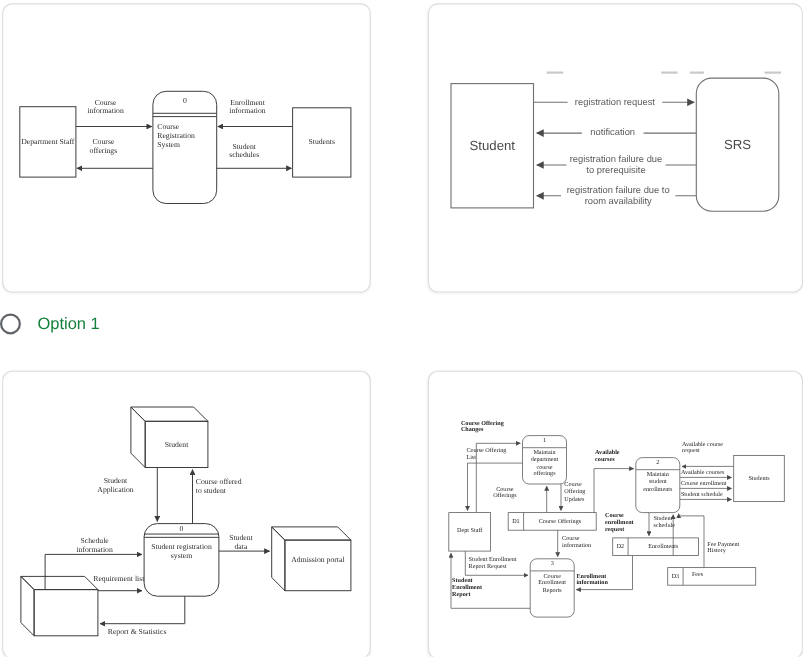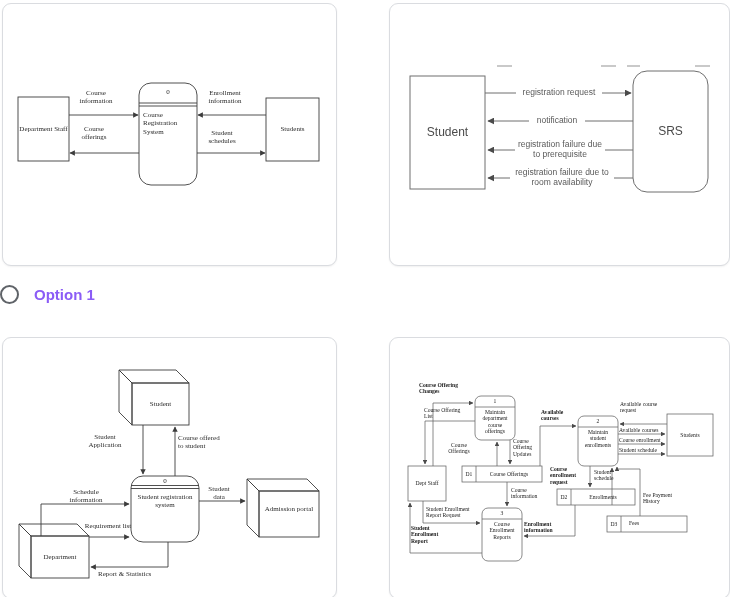--- a/index.html
+++ b/index.html
@@ -16,21 +16,21 @@
   .b{font-weight:bold;}
   .ctr{text-align:center;}
   .flexc{display:flex;align-items:center;justify-content:center;text-align:center;}
   
   .sans85{font-size:8.5px;color:#5a5a5a;text-align:center;background:#fff;}
   .ent2{font-size:12px;color:#4a4a4a;}
   
   .option{position:absolute;display:flex;align-items:center;height:24px;}
   .radio{width:19px;height:19px;border:2px solid #5f6368;border-radius:50%;box-sizing:border-box;
          background:#fff;flex:0 0 auto;}
-  .optlabel{margin-left:15px;font-size:15px;color:#8b5cf6;font-weight:bold;}
+  .optlabel{margin-left:15px;font-size:15px;color:#15803d;}
   .smudge{position:absolute;height:2px;background:#c9c9c9;}
 </style>
 </head>
 <body>
 
 <div class="canvas">
 
   <div class="card" style="left:2px;top:3px;width:333px;height:261px;">
     <svg width="333" height="261" viewBox="0 0 333 261">
       <defs>
@@ -121,21 +121,20 @@
         <path d="M140 87 L140 136" marker-end="url(#a3)"></path>
         <path d="M172 138 L172 89" marker-end="url(#a3)"></path>
         <path d="M38 198 L38 166 L126 166" marker-end="url(#a3)"></path>
         <path d="M86 199 L126 199" marker-end="url(#a3)"></path>
         <path d="M196 163 L242 163" marker-end="url(#a3)"></path>
         <path d="M165 204 L165 229 L88 229" marker-end="url(#a3)"></path>
       </g>
     </svg>
     <div class="lbl ser s7 flexc" style="left:129px;top:45px;width:57px;height:42px;">Student</div>
     <div class="lbl ser s7 flexc" style="left:256px;top:153px;width:60px;height:36px;">Admission portal</div>
-    <div class="lbl ser s7 flexc" style="left:28px;top:198px;width:58px;height:42px;">Department</div>
     <div class="lbl ser s7 ctr" style="left:128px;top:139px;width:68px;">0</div>
     <div class="lbl ser s7 ctr" style="left:132px;top:155px;width:60px;">Student registration system</div>
     <div class="lbl ser s7 ctr" style="left:80px;top:95px;width:44px;">Student Application</div>
     <div class="lbl ser s7" style="left:175px;top:96px;width:42px;">Course offered to student</div>
     <div class="lbl ser s7 ctr" style="left:60px;top:150px;width:46px;">Schedule information</div>
     <div class="lbl ser s7 ctr" style="left:80px;top:184px;width:50px;">Requirement list</div>
     <div class="lbl ser s7 ctr" style="left:199px;top:147px;width:34px;">Student data</div>
     <div class="lbl ser s7" style="left:95px;top:232px;width:80px;">Report &amp; Statistics</div>
   </div>
 

